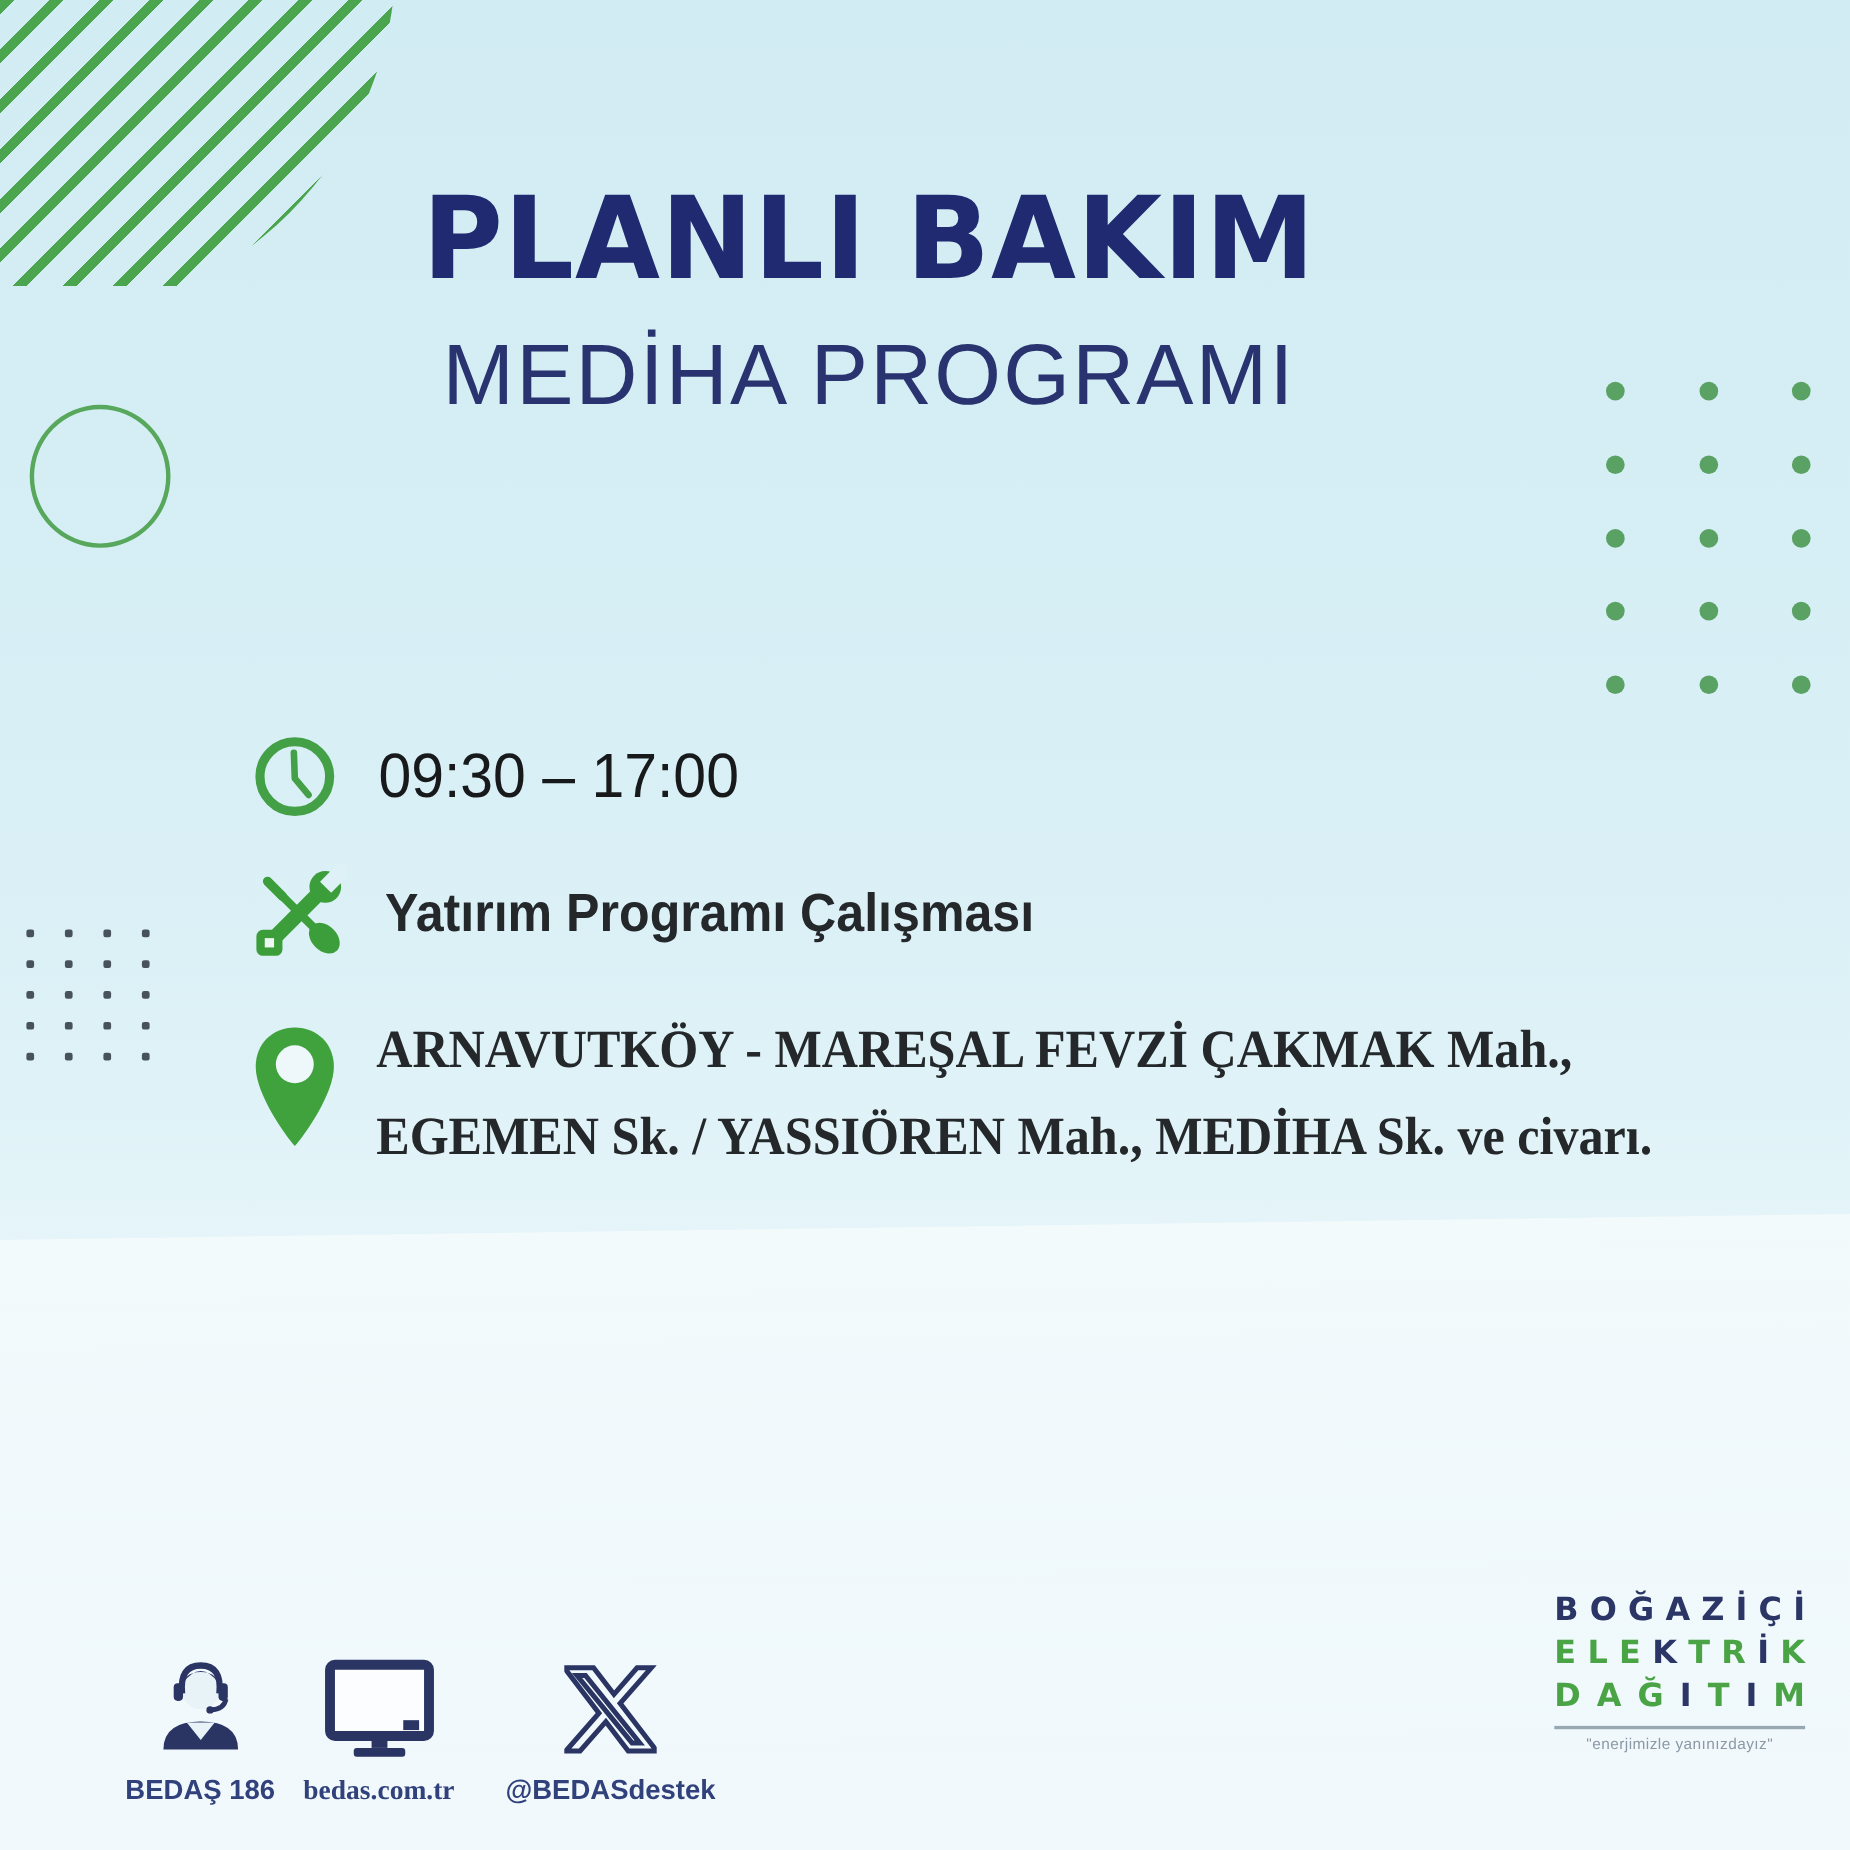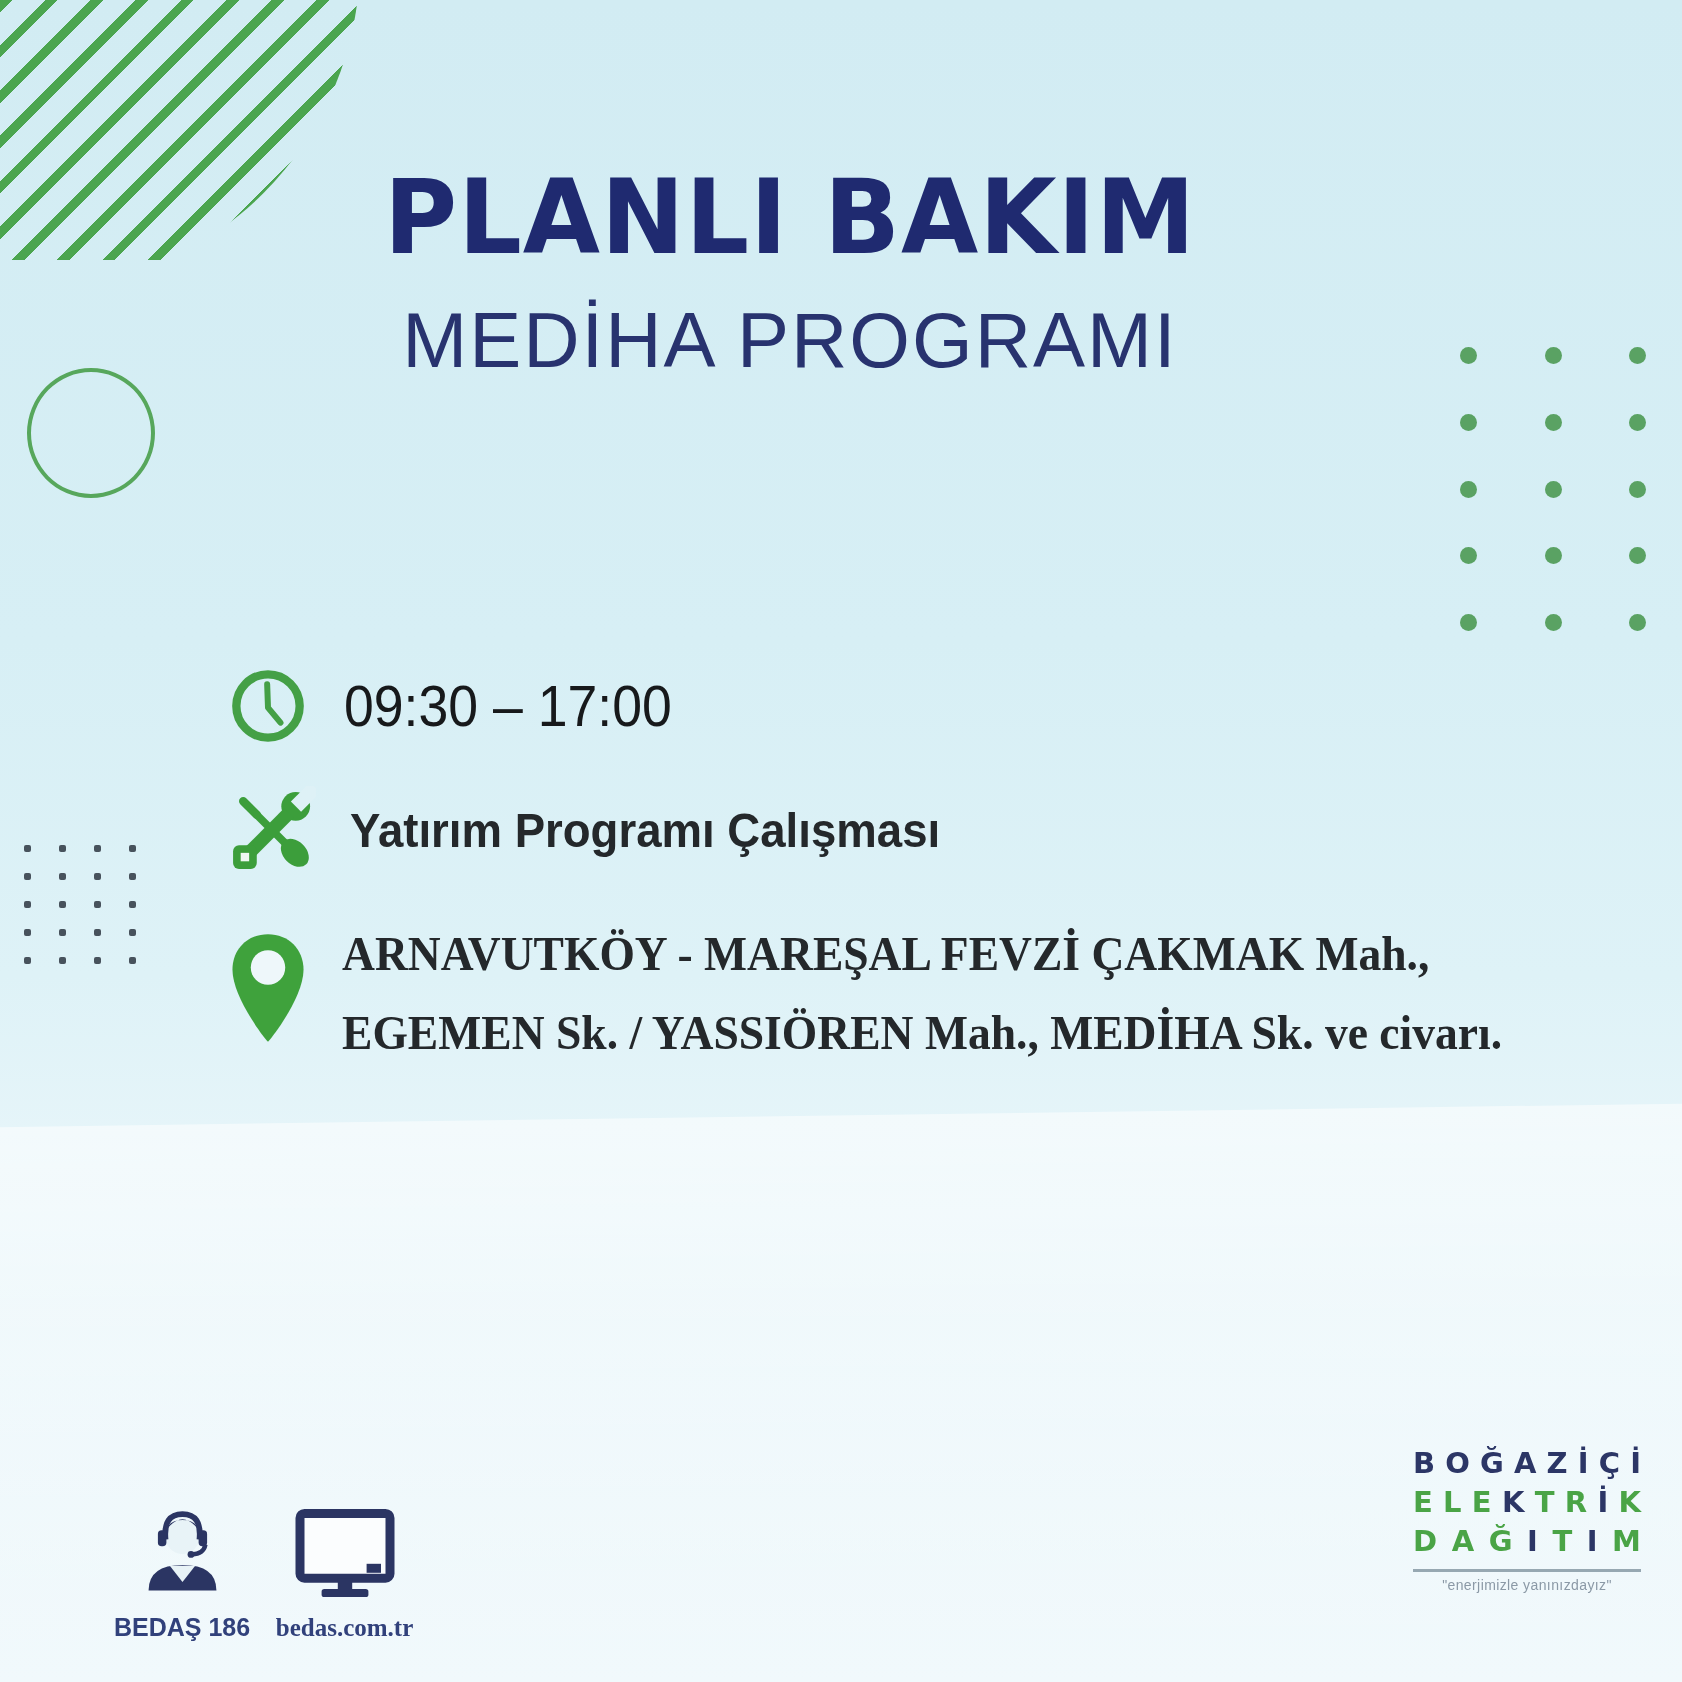--- a/index.html
+++ b/index.html
@@ -171,20 +171,26 @@
   <div class="contact contact-2">
     <svg width="102" height="90" viewBox="0 0 56 50">
       <rect x="3" y="3" width="50" height="36" rx="2.5" fill="#fbfdfe" stroke="#2b3563" stroke-width="5"></rect>
       <rect x="40" y="31" width="8" height="5" fill="#2b3563"></rect>
       <rect x="24" y="39" width="8" height="6" fill="#2b3563"></rect>
       <rect x="15" y="45" width="26" height="4.5" rx="1.5" fill="#2b3563"></rect>
     </svg>
     <div class="contact-label">bedas.com.tr</div>
   </div>
 
+  <div class="contact contact-3">
+    <svg width="84" height="86" viewBox="0 0 24 24">
+      <path d="M18.9 1.2 h3.7 l-8.1 9.2 L24 22.8 h-7.4 l-5.8 -7.6 -6.7 7.6 H.4 l8.6 -9.8 L0 1.2 h7.6 l5.3 6.9 Z M17.6 20.7 h2 L5.5 3.2 H3.3 Z" fill="none" stroke="#2b3563" stroke-width="1.3" stroke-linejoin="miter"></path>
+    </svg>
+    <div class="contact-label">@BEDASdestek</div>
+  </div>
 
   <div class="logo">
     <div class="logo-line">
         <span class="lt-n">B</span>
         <span class="lt-n">O</span>
         <span class="lt-n">Ğ</span>
         <span class="lt-n">A</span>
         <span class="lt-n">Z</span>
         <span class="lt-n">İ</span>
         <span class="lt-n">Ç</span>

